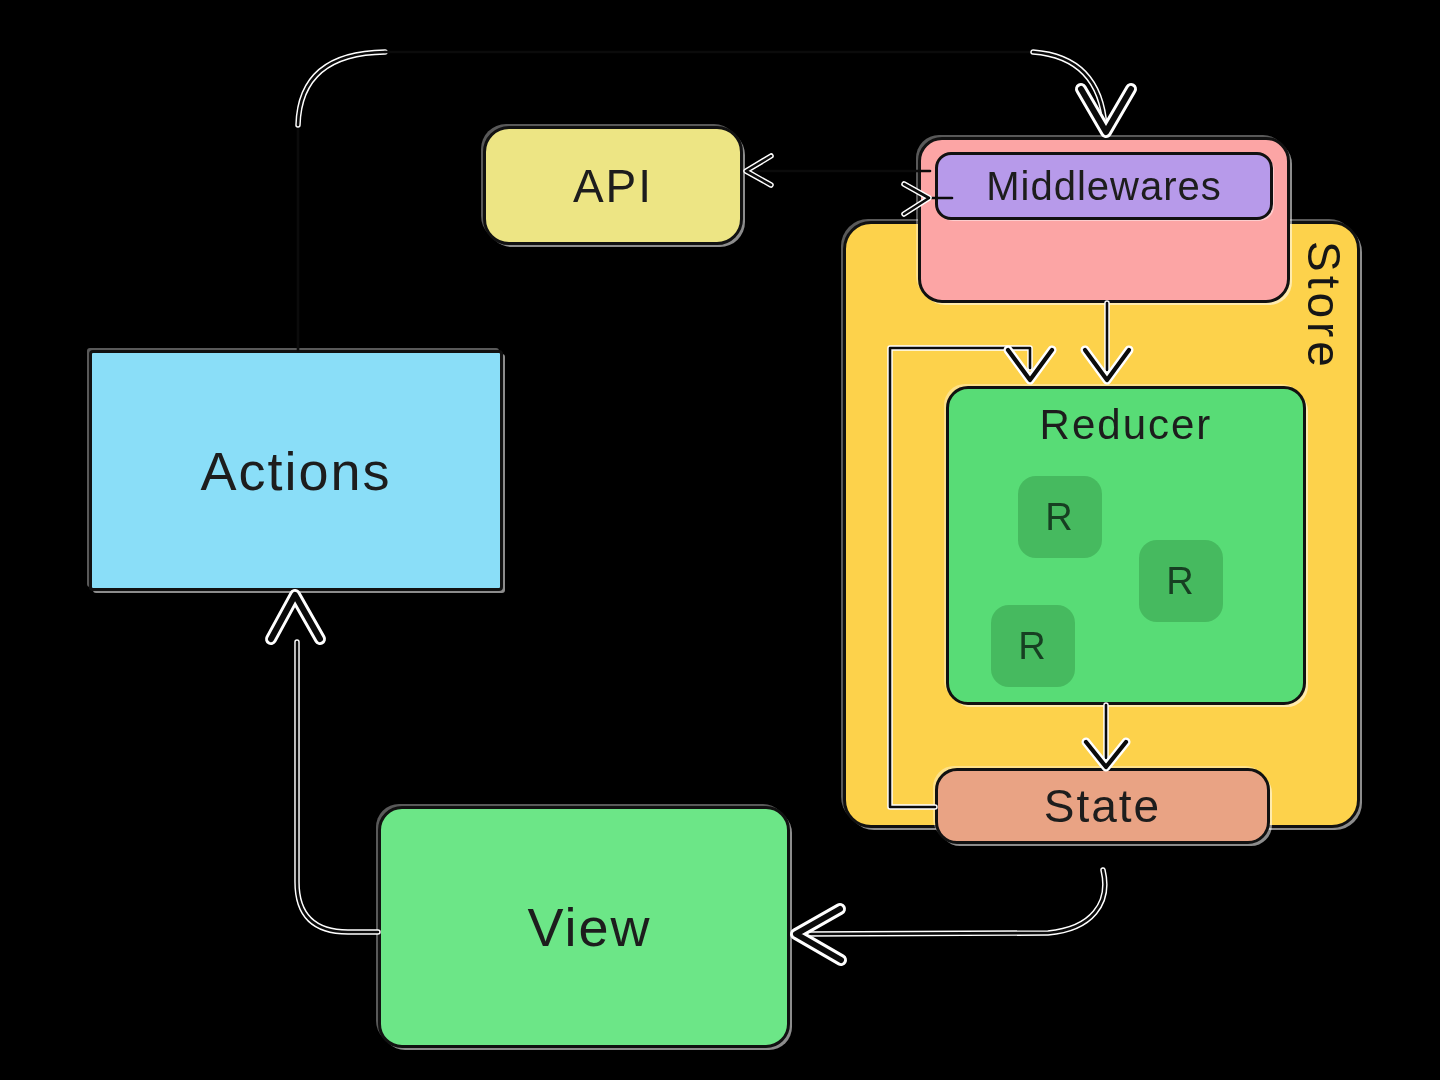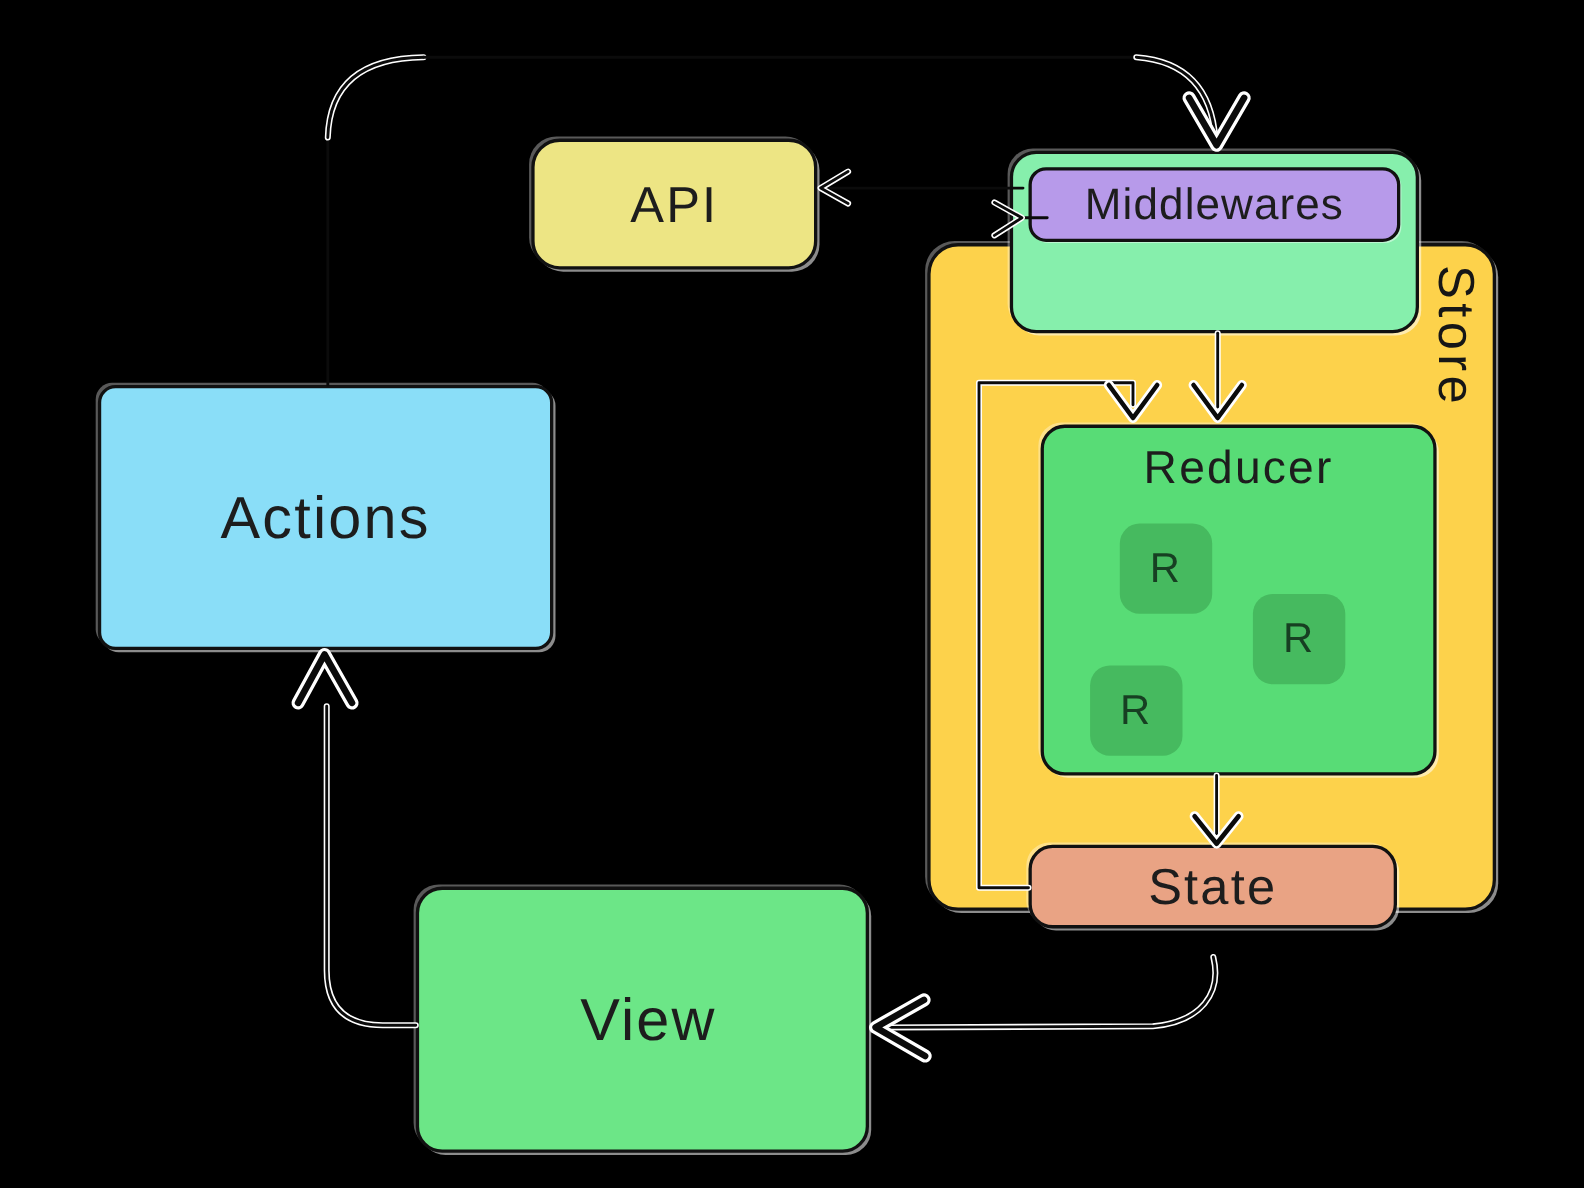--- a/index.html
+++ b/index.html
@@ -10,21 +10,21 @@
   }
   .box{
     position:absolute; border:3px solid #111; box-sizing:border-box;
     display:flex; align-items:center; justify-content:center;
     letter-spacing:2px;
     box-shadow: 3px 3px 0 -1px rgba(255,255,255,.55), -3px -3px 0 -1px rgba(255,255,255,.35);
   }
   .lbl{pointer-events:none;}
 
   #api{left:483px; top:126px; width:260px; height:119px; border-radius:26px; font-size:46px; z-index:2;}
-  #actions{left:89px; top:350px; width:414px; height:241px; border-radius:16px; font-size:54px; z-index:2;}
+  #actions{left:89px; top:350px; width:414px; height:241px; border-radius:4px; font-size:54px; z-index:2;}
   #view{left:378px; top:806px; width:412px; height:242px; border-radius:24px; font-size:54px; z-index:2;padding-left:11px;}
 
   #store{left:843px; top:221px; width:517px; height:607px; border-radius:28px; z-index:1;}
   .store-label{
     position:absolute; left:1347px; top:241px; z-index:2;
     transform:rotate(90deg); transform-origin:0 0;
     font-size:46px; letter-spacing:4px; line-height:46px; color:#161616;
   }
 
   #dispatcher{left:918px; top:137px; width:372px; height:166px; border-radius:24px; z-index:2;
@@ -66,21 +66,21 @@
   </div>
 
   <div id="actions" class="box" style="background-color: rgb(138, 222, 248);">
     <span class="lbl">Actions</span>
   </div>
 
   <div id="view" class="box" style="background-color: rgb(108, 230, 135);">
     <span class="lbl">View</span>
   </div>
 
-  <div id="dispatcher" class="box" style="background-color: #86efac; text-align: center;">
+  <div id="dispatcher" class="box" style="background-color: #fca5a5; text-align: center;">
     <div id="middlewares" style="background-color: rgb(183, 154, 234);">
       <span class="lbl">Middlewares</span>
     </div>
   </div>
 
   <div id="reducer" class="box" style="background-color: rgb(88, 220, 118);">
     <div class="reducer-title">Reducer</div>
     <div class="chip c1" style="background-color: rgb(70, 186, 95);">R</div>
     <div class="chip c2" style="background-color: rgb(70, 186, 95);">R</div>
     <div class="chip c3" style="background-color: rgb(70, 186, 95);">R</div>

